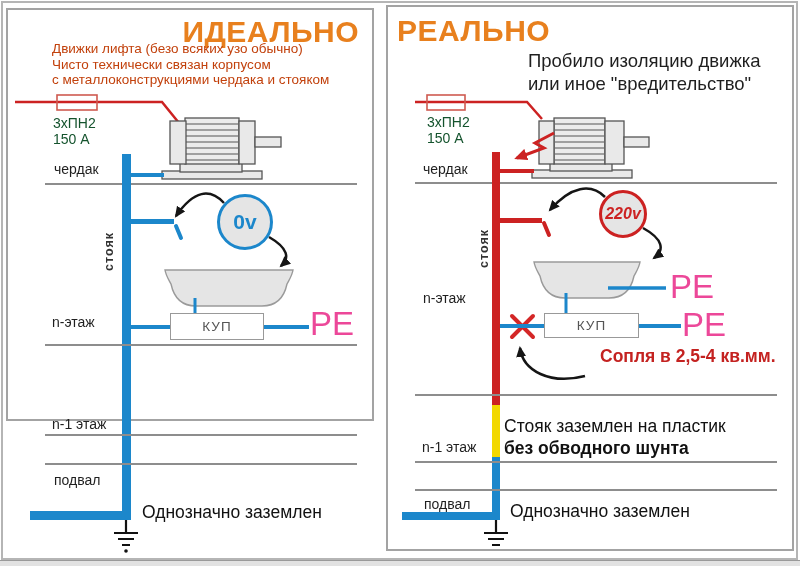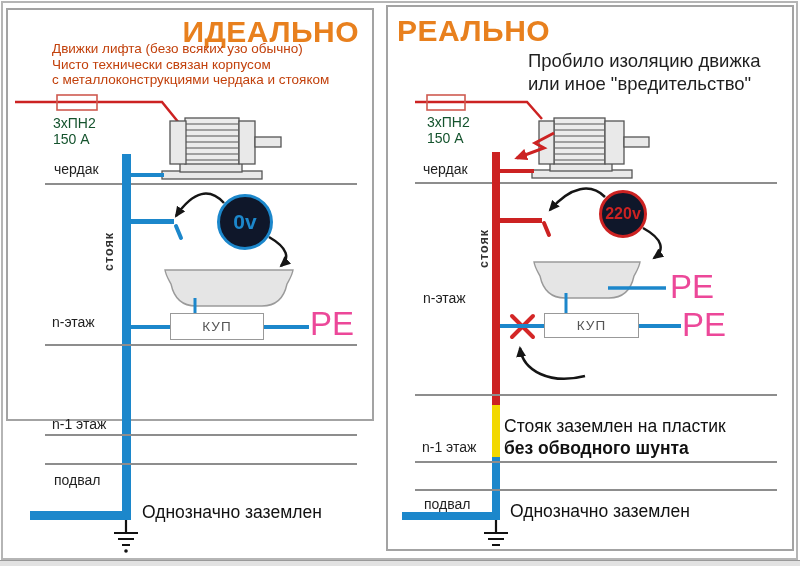--- a/index.html
+++ b/index.html
@@ -18,24 +18,24 @@
   .desc-s{font-size:13.5px;line-height:15.5px;color:#c2410c;white-space:nowrap;}
   .desc-l{font-size:18.5px;line-height:23px;color:#1f1f1f;white-space:nowrap;}
   .fuse-label{font-size:14px;line-height:16px;color:#14532d;white-space:nowrap;}
   .floor-label{font-size:14px;color:#1f1f1f;white-space:nowrap;}
   .fline{position:absolute;height:2px;background:#8d8d8d;}
   .pipe{position:absolute;background:#1c87cb;}
   .pipe-red{position:absolute;background:#cc2222;}
   .pipe-yellow{position:absolute;background:#f2d800;}
   .riser-label{position:absolute;transform:rotate(-90deg);transform-origin:left top;
     font-size:12.5px;font-weight:bold;color:#333;letter-spacing:1px;white-space:nowrap;}
-  .voltmeter{position:absolute;border-radius:50%;background:#0f172a;box-sizing:border-box;
+  .voltmeter{position:absolute;border-radius:50%;background:#e5e5e5;box-sizing:border-box;
     display:flex;align-items:center;justify-content:center;font-weight:bold;}
   .volt-blue{border:3.5px solid #1c87cb;color:#1c87cb;font-size:21px;}
-  .volt-red{border:3.5px solid #cc2222;color:#cc2222;font-size:16px;}
+  .volt-red{border:3.5px solid #cc2222;color:#cc2222;font-size:16px;font-style:italic;}
   .kup-box{position:absolute;border:1.5px solid #999;background:#fff;box-sizing:border-box;
     display:flex;align-items:center;justify-content:center;font-size:13.5px;color:#555;letter-spacing:1px;}
   .pe{position:absolute;font-size:33px;color:#ec4899;line-height:1;white-space:nowrap;}
   .note{font-size:17.5px;color:#111;white-space:nowrap;}
   .warning{font-size:17.5px;line-height:21px;font-weight:bold;color:#c42220;white-space:nowrap;}
 </style>
 </head>
 <body>
 
 <div class="outer-frame"></div>
@@ -164,20 +164,21 @@
   <div class="voltmeter volt-red" style="left:211px;top:183px;width:48px;height:48px;">220v</div>
 
   <div class="pe" style="left:282px;top:263px;">PE</div>
 
   <div class="abs floor-label" style="left:35px;top:283px;">n-этаж</div>
   <div class="pipe" style="left:112px;top:317px;width:44px;height:4px;"></div>
   <div class="kup-box" style="left:156px;top:306px;width:95px;height:25px;">КУП</div>
   <div class="pipe" style="left:251px;top:317px;width:42px;height:4px;"></div>
   <div class="pe" style="left:294px;top:301px;">PE</div>
 
+  <div class="abs warning" style="left:212px;top:339px;">Сопля в 2,5-4 кв.мм.</div>
   <div class="fline" style="left:27px;top:387px;width:362px;"></div>
 
   <div class="abs note" style="left:116px;top:409px;">Стояк заземлен на пластик</div>
   <div class="abs note" style="left:116px;top:431px;font-weight:bold;">без обводного шунта</div>
   <div class="abs floor-label" style="left:34px;top:432px;">n-1 этаж</div>
   <div class="fline" style="left:27px;top:454px;width:362px;"></div>
   <div class="fline" style="left:27px;top:482px;width:362px;"></div>
   <div class="abs floor-label" style="left:36px;top:489px;">подвал</div>
 
   <div class="pipe" style="left:14px;top:505px;width:98px;height:8px;"></div>

